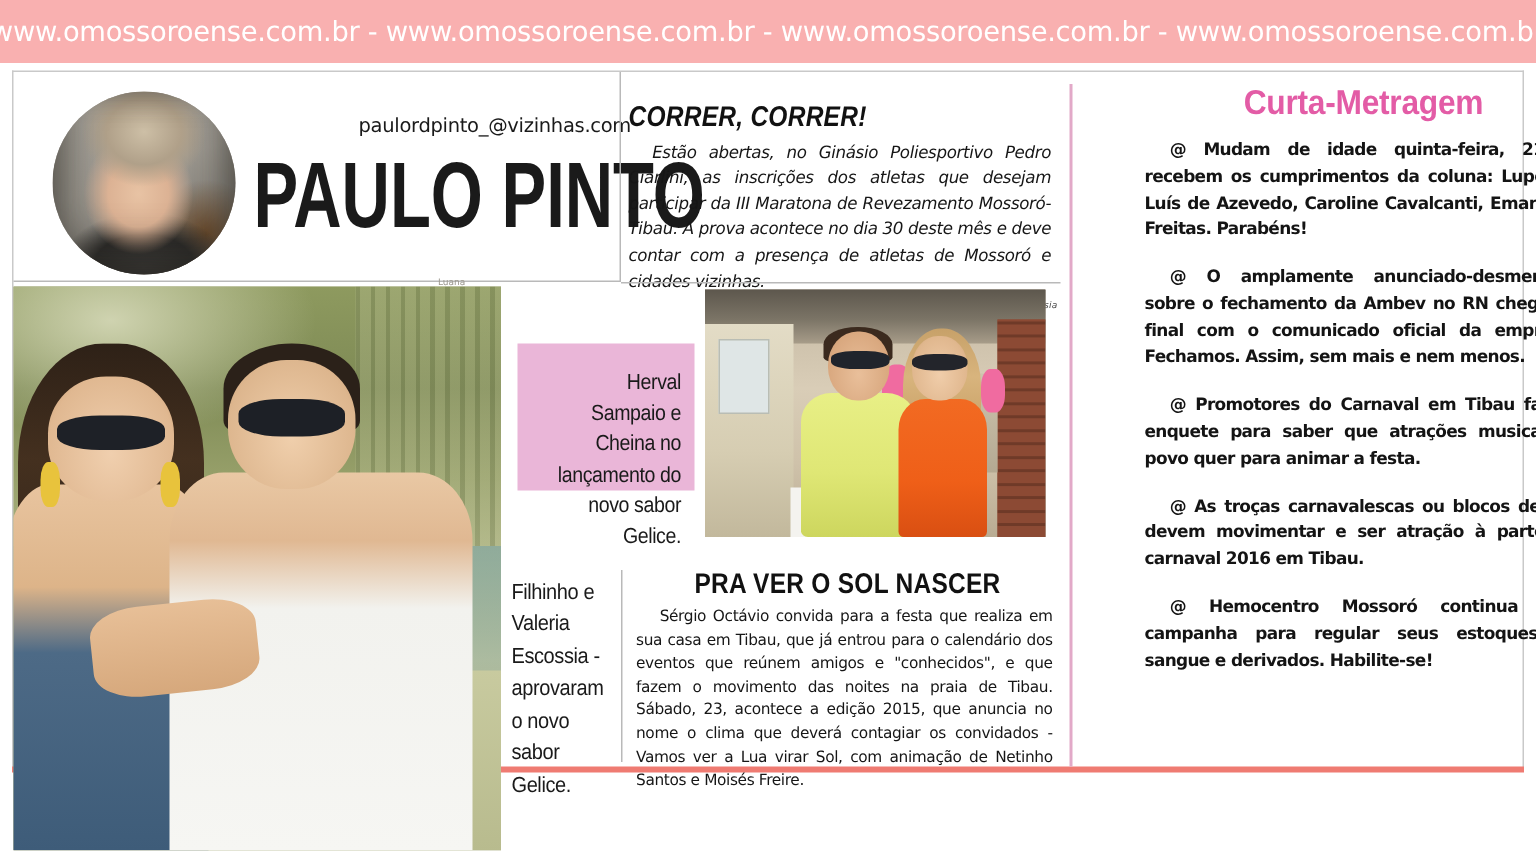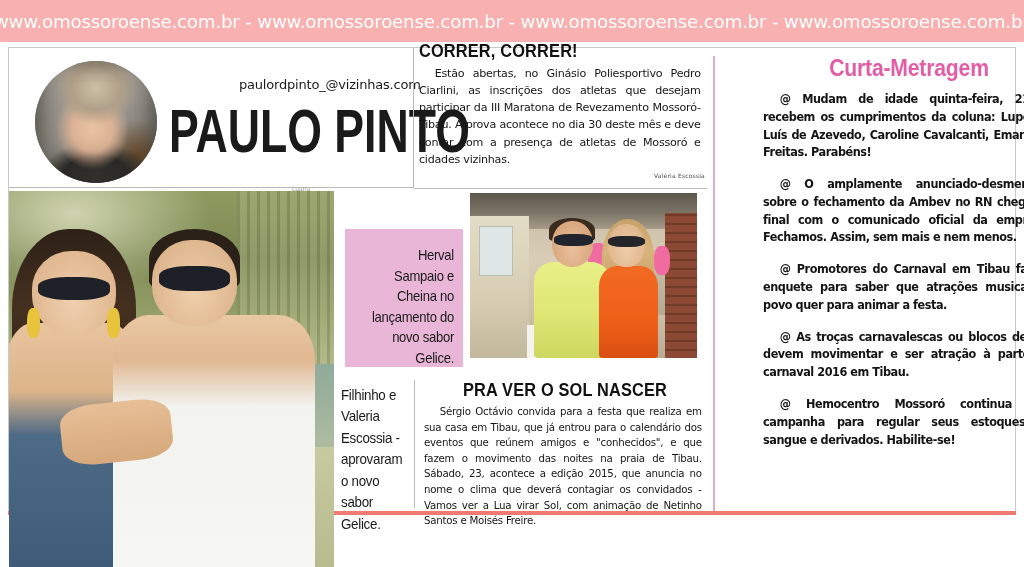--- a/index.html
+++ b/index.html
@@ -90,22 +90,23 @@
     color: #1a1a1a;
     letter-spacing: 0px;
     line-height: 1;
     transform: scaleX(0.72);
     transform-origin: left top;
     white-space: nowrap;
   }
 
   
   .art-correr {
-    position: absolute; left: 419px; top: 40px;
+    position: absolute; left: 419px; top: 68px;
     width: 286px;
+    font-style: italic;
   }
   .art-title {
     font-family: "Liberation Sans Narrow", "Liberation Sans", sans-serif;
     font-weight: 700;
     font-size: 19px;
     color: #111;
     letter-spacing: 0.2px;
     transform: scaleX(0.86);
     transform-origin: left center;
     white-space: nowrap;
@@ -233,21 +234,21 @@
     border-radius: 40%;
   }
   .photo-mid .chair {
     position: absolute; left: 25%; bottom: 0; width: 12%; height: 20%;
     background: #f4f3ef;
   }
 
   
   .cap-pink {
     position: absolute; left: 345px; top: 229px;
-    width: 118px; height: 138px;
+    width: 118px; height: 98px;
     background: #eab6d8;
   }
   .cap-pink .txt {
     position: absolute; right: 9px; top: 16px;
     width: 96px;
     font-family: "Liberation Sans Narrow", "Liberation Sans", sans-serif;
     font-size: 14.5px;
     font-weight: 400;
     line-height: 1.42;
     color: #1a1a1a;

